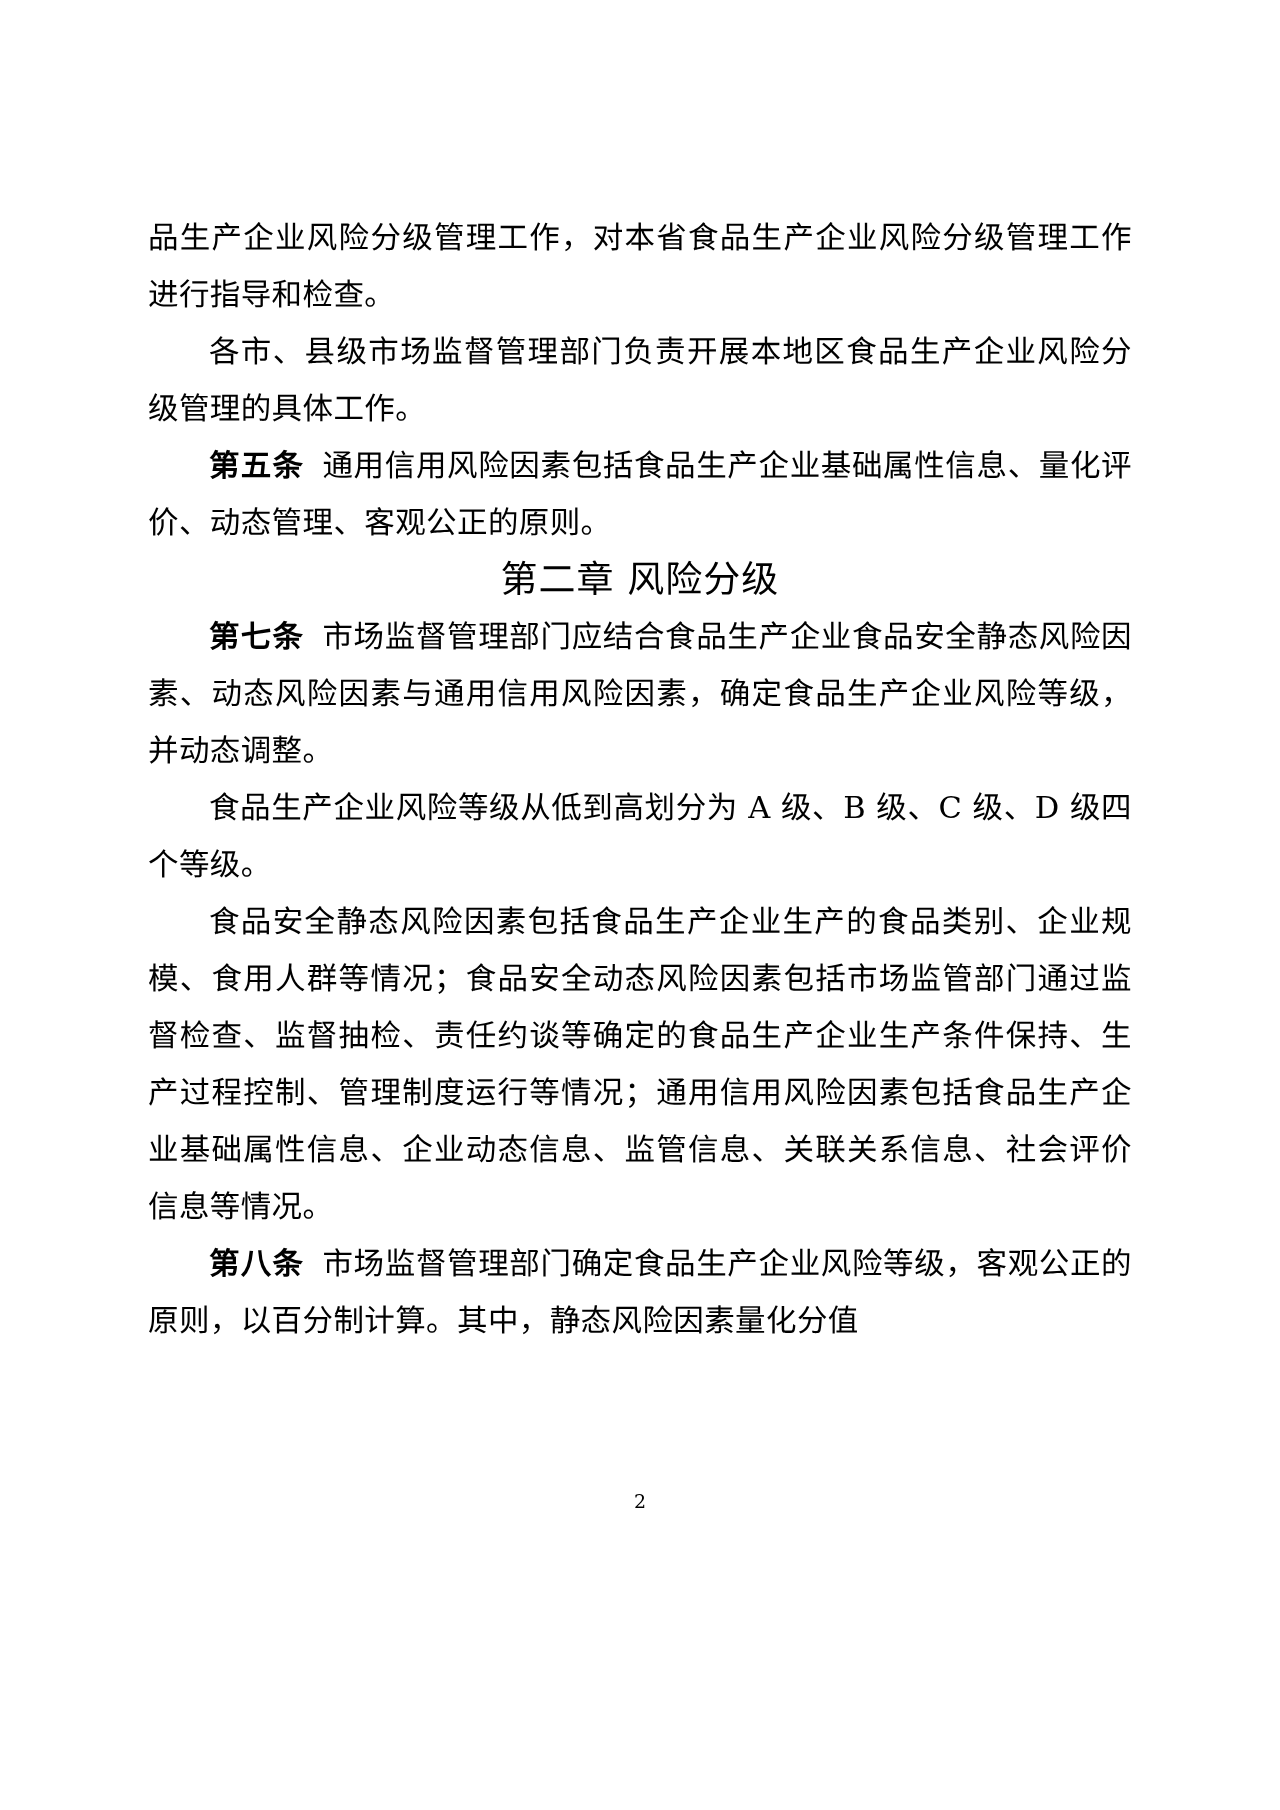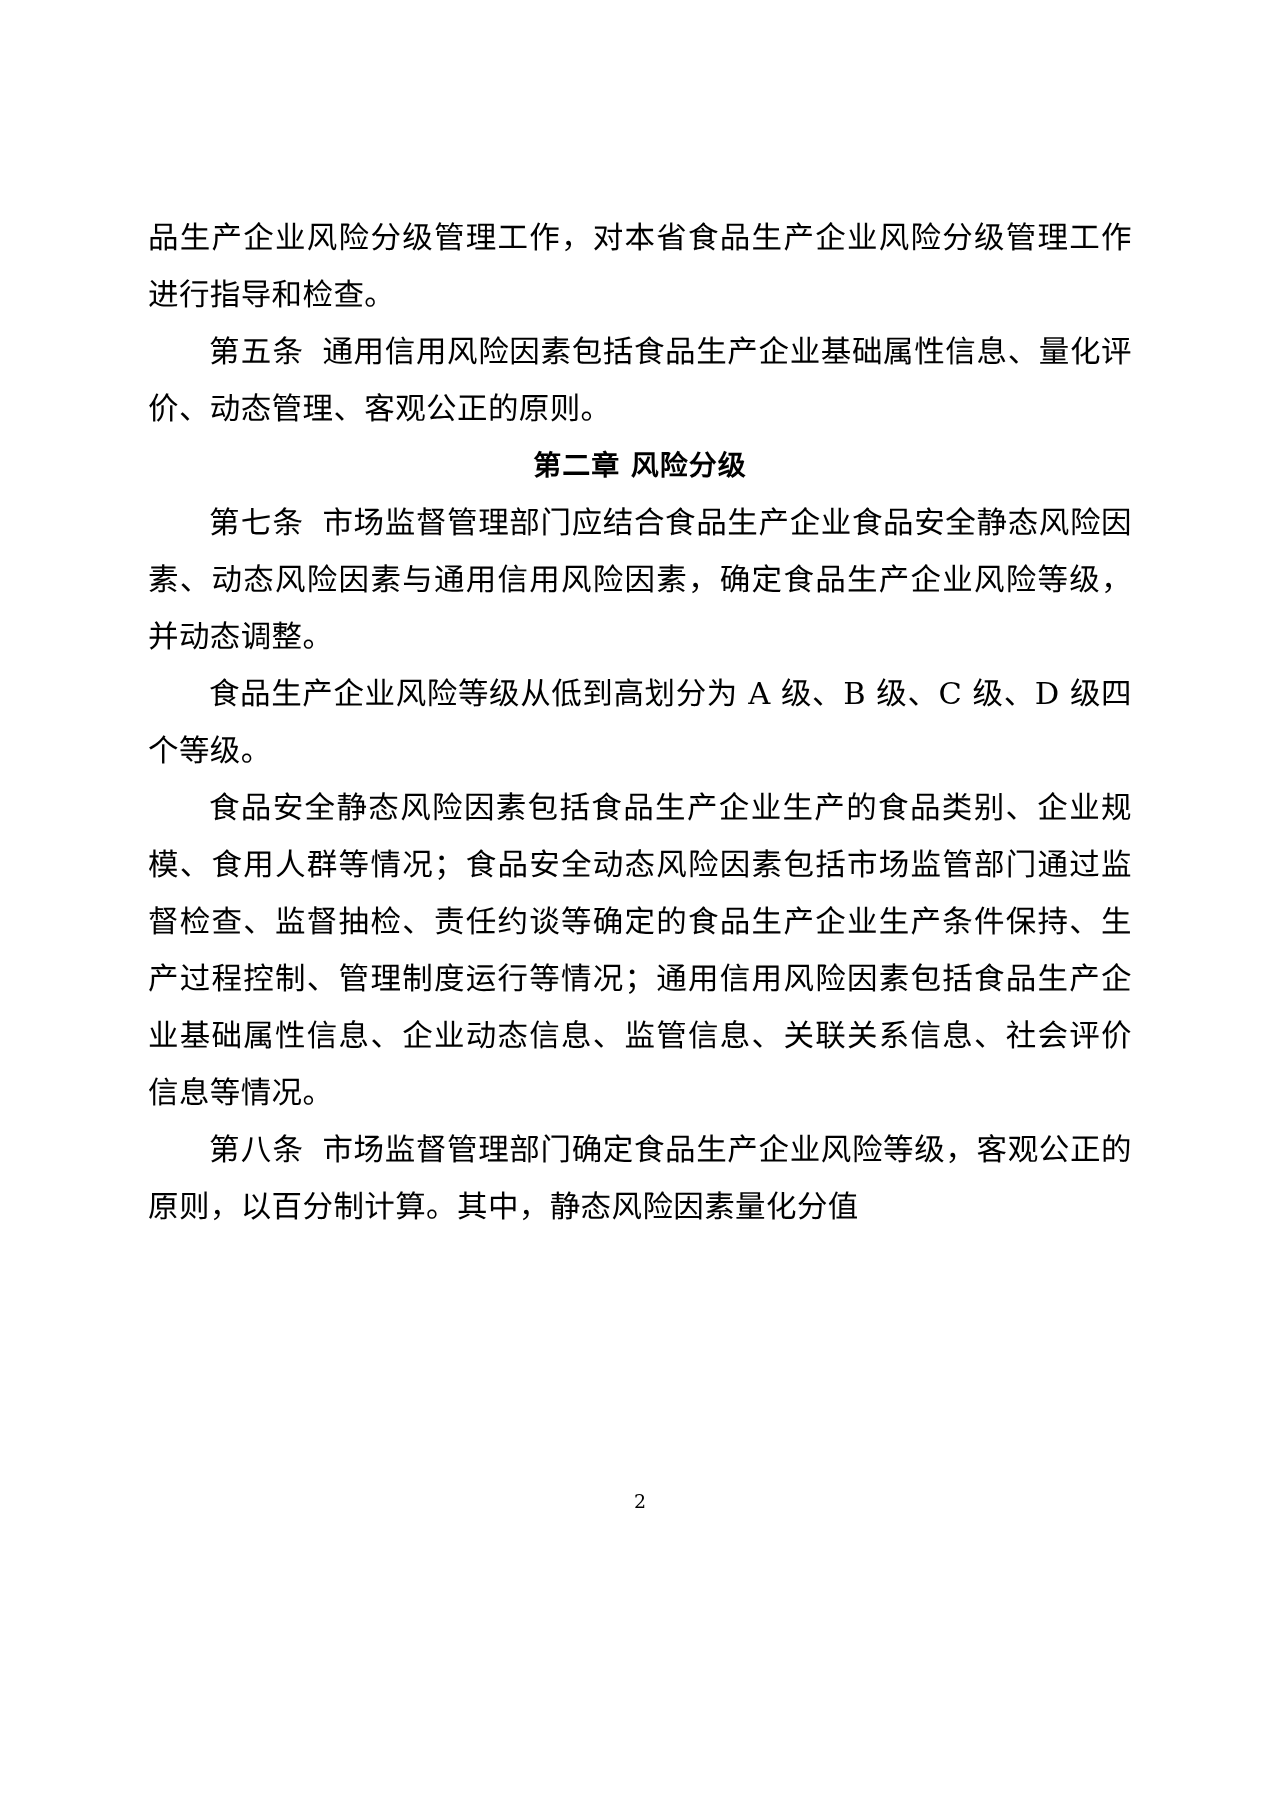--- a/index.html
+++ b/index.html
@@ -37,27 +37,27 @@
     margin: 0;
     text-indent: 0;
   }
   p.indent {
     margin: 0;
     text-indent: 61px;
   }
   .chapter-heading {
     margin: 0;
     text-align: center;
-    font-weight: bold;
-    font-size: 28px;
+    font-weight: normal;
+    font-size: 37px;
     line-height: 57px;
     letter-spacing: 1px;
   }
   .art-label {
-    font-weight: normal;
+    font-weight: bold;
     letter-spacing: 1px;
   }
   .gap {
     display: inline-block;
     width: 18px;
   }
   .page-number {
     position: absolute;
     left: 0;
     right: 0;
@@ -69,20 +69,21 @@
   }
 </style>
 </head>
 <body>
 
 <div class="page">
   <div class="doc-body">
 
     <p class="para">品生产企业风险分级管理工作，对本省食品生产企业风险分级管理工作进行指导和检查。</p>
 
+    <p class="indent">各市、县级市场监督管理部门负责开展本地区食品生产企业风险分级管理的具体工作。</p>
 
     <p class="indent">
       <span class="art-label">第五条</span><span class="gap"></span><span>通用信用风险因素包括食品生产企业基础属性信息、量化评价、动态管理、客观公正的原则。</span>
     </p>
 
 
     <p class="chapter-heading">第二章 风险分级</p>
 
     <p class="indent">
       <span class="art-label">第七条</span><span class="gap"></span><span>市场监督管理部门应结合食品生产企业食品安全静态风险因素、动态风险因素与通用信用风险因素，确定食品生产企业风险等级，并动态调整。</span>

